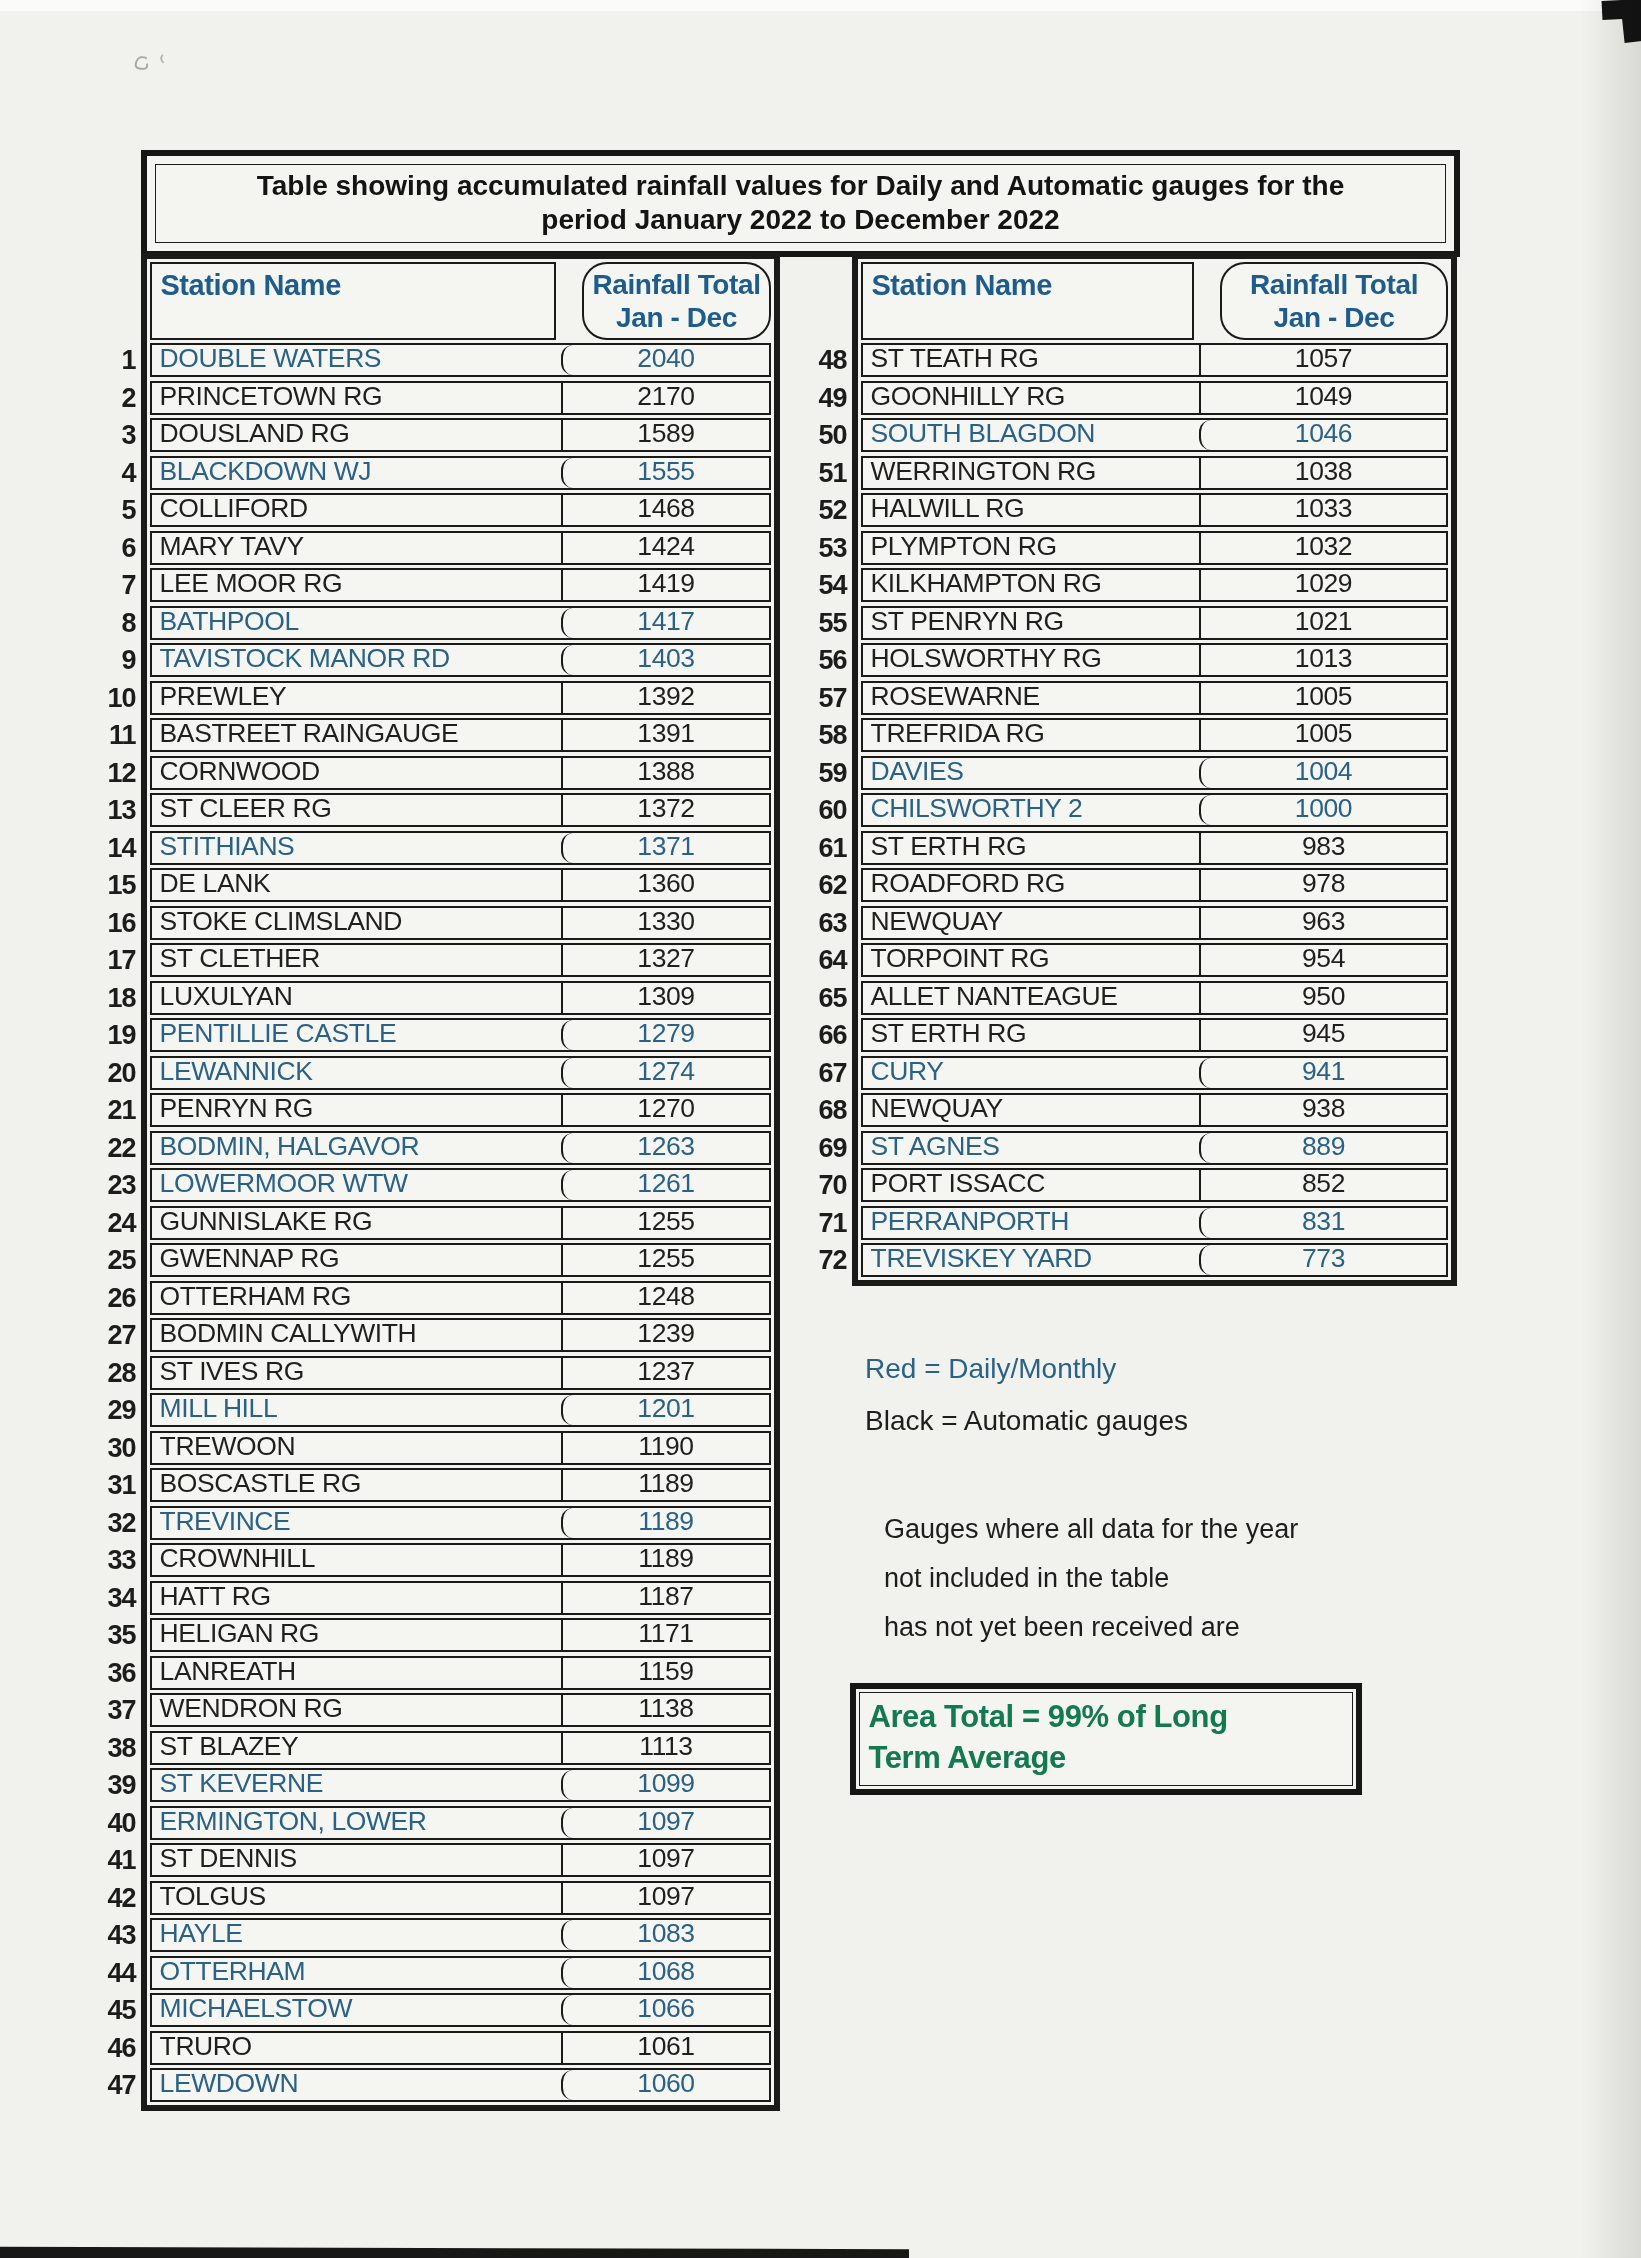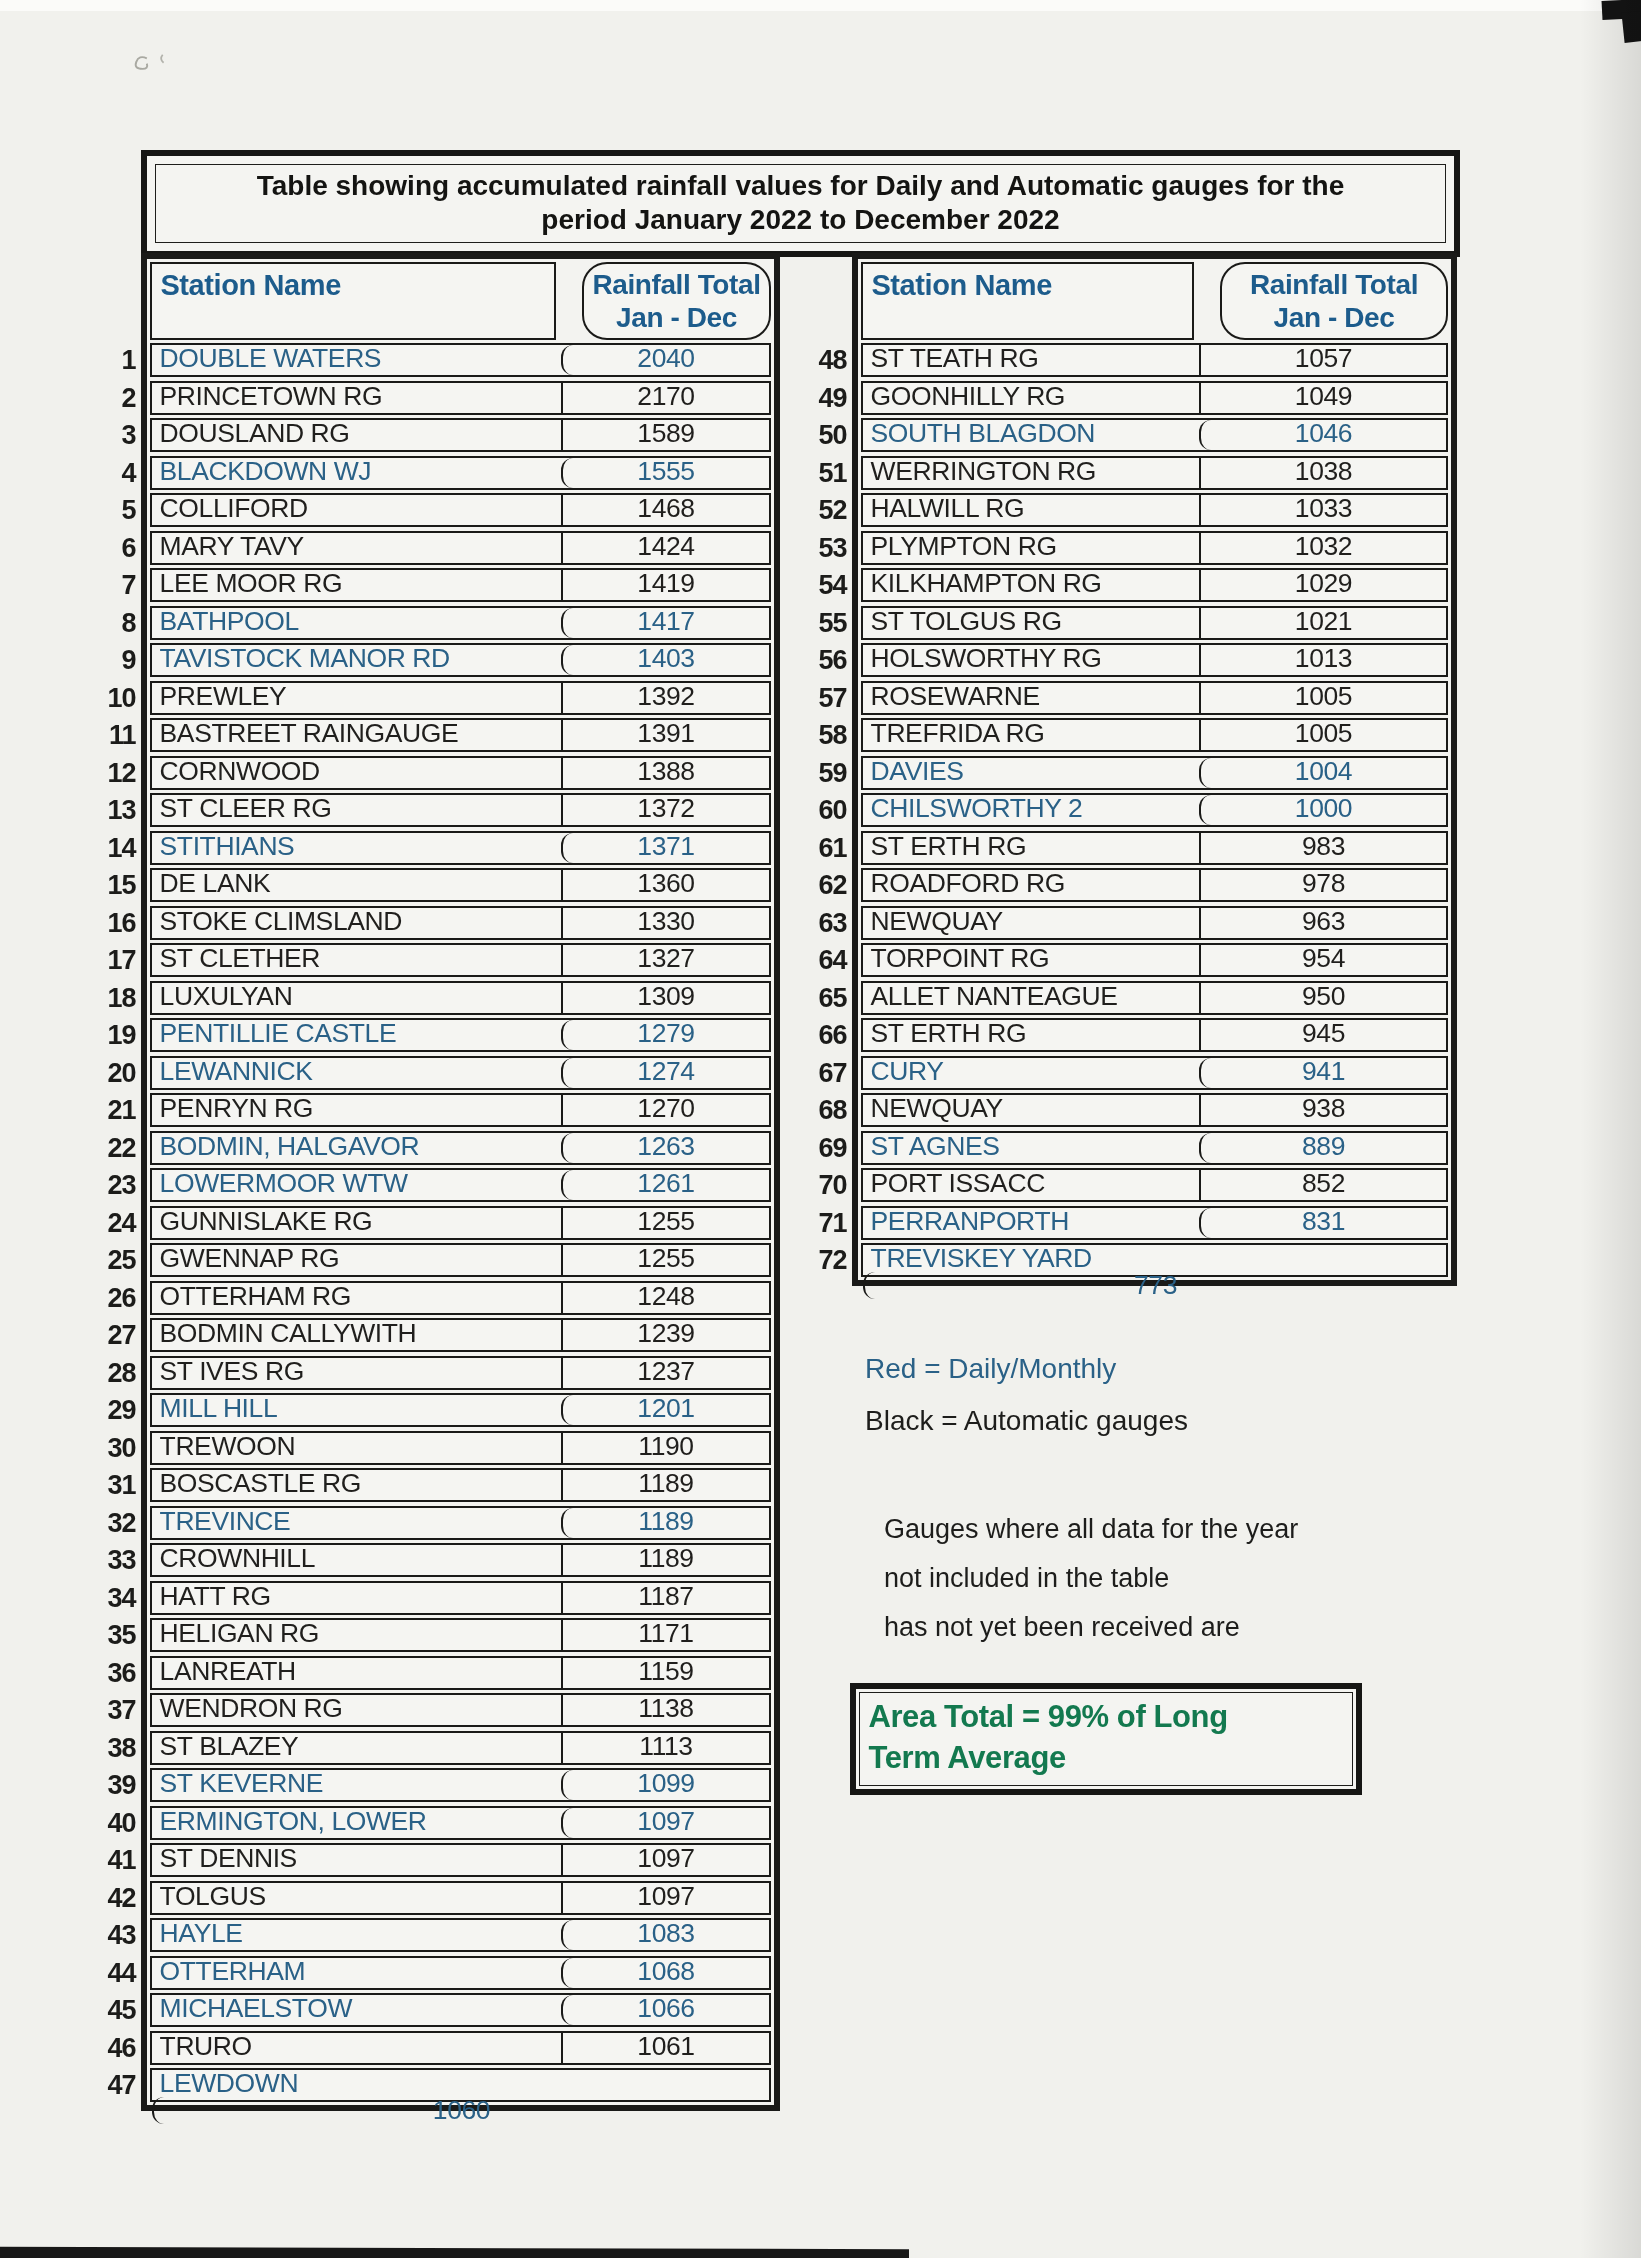--- a/index.html
+++ b/index.html
@@ -53,21 +53,21 @@
     font-weight:bold;color:var(--header-blue);}
   .hname{padding:5.3px 0 0 8.8px;font-size:29px;letter-spacing:-0.4px;}
   .t-left .hname{width:406px;}
   .t-right .hname{width:333px;}
   .hval{flex:1;display:flex;flex-direction:column;justify-content:space-between;
     text-align:center;font-size:28px;padding:5.3px 0 3.5px 0;letter-spacing:-0.4px;border-radius:25px;}
   .drow{
     display:flex;border:2.6px solid #1a1a18;height:34px;box-sizing:border-box;
     margin-bottom:3.5px;background:#f5f5f2;
   }
-  .drow:last-child{margin-bottom:0;flex-direction:column;}
+  .drow:last-child{margin-bottom:0;}
   .dname{
     padding-left:8px;font-size:26.5px;line-height:27px;white-space:nowrap;overflow:hidden;
     color:#201f1d;letter-spacing:-0.4px;flex:none;
   }
   .t-left .dname{width:401px;}
   .t-right .dname{width:328px;}
   .dval{
     flex:1;border-left:2.6px solid #1a1a18;text-align:center;font-size:26.5px;line-height:27px;
     color:#201f1d;letter-spacing:-0.4px;
   }
@@ -415,21 +415,21 @@
         </div>
         <div class="drow">
           <div class="dname">PLYMPTON RG</div>
           <div class="dval">1032</div>
         </div>
         <div class="drow">
           <div class="dname">KILKHAMPTON RG</div>
           <div class="dval">1029</div>
         </div>
         <div class="drow">
-          <div class="dname">ST TOLGUS RG</div>
+          <div class="dname">ST PENRYN RG</div>
           <div class="dval">1021</div>
         </div>
         <div class="drow">
           <div class="dname">HOLSWORTHY RG</div>
           <div class="dval">1013</div>
         </div>
         <div class="drow">
           <div class="dname">ROSEWARNE</div>
           <div class="dval">1005</div>
         </div>

